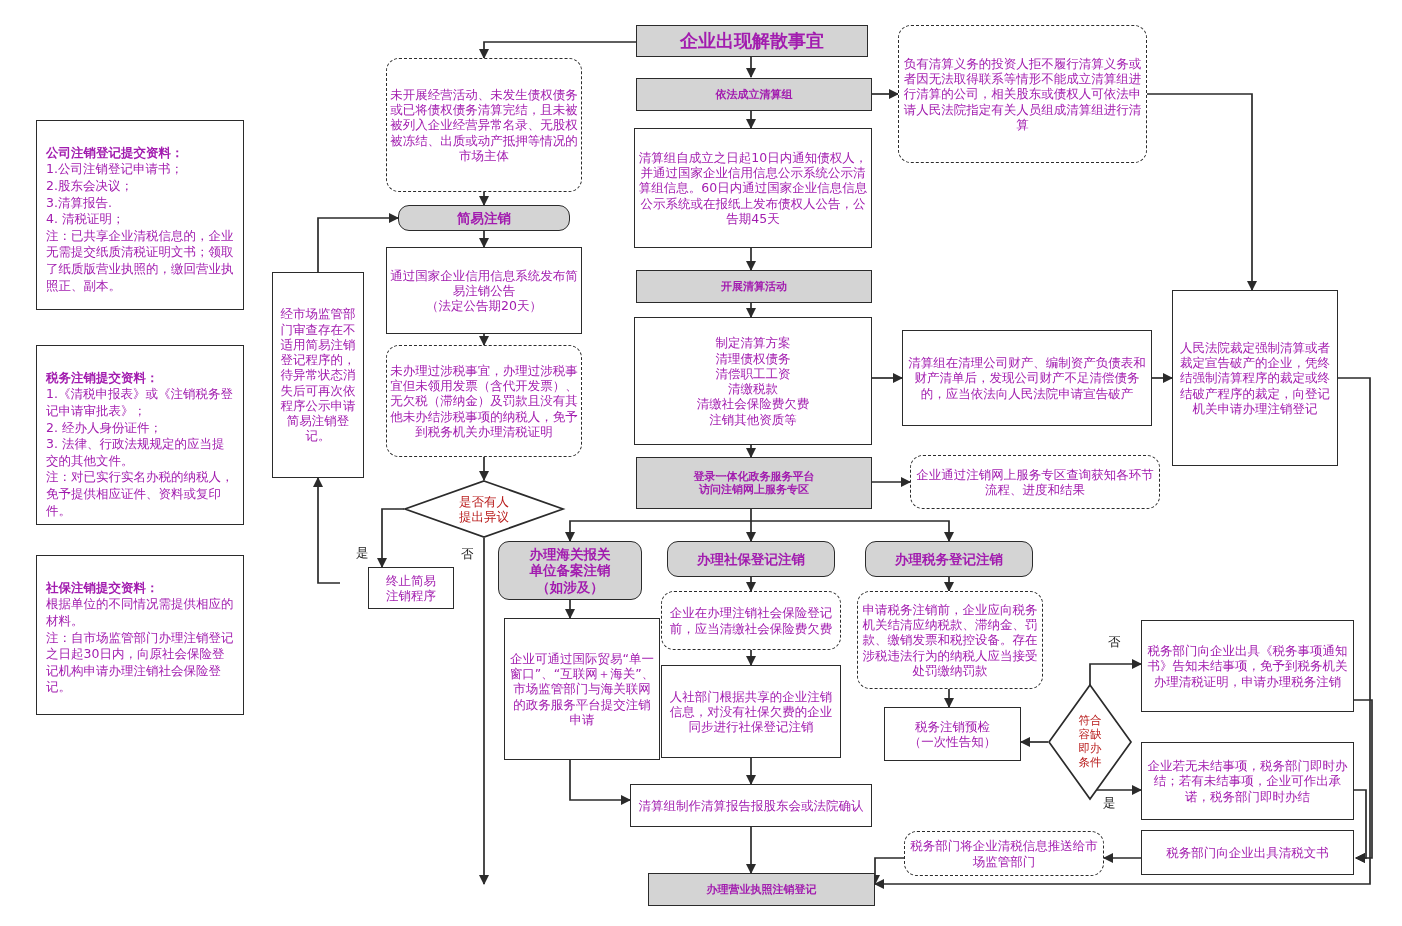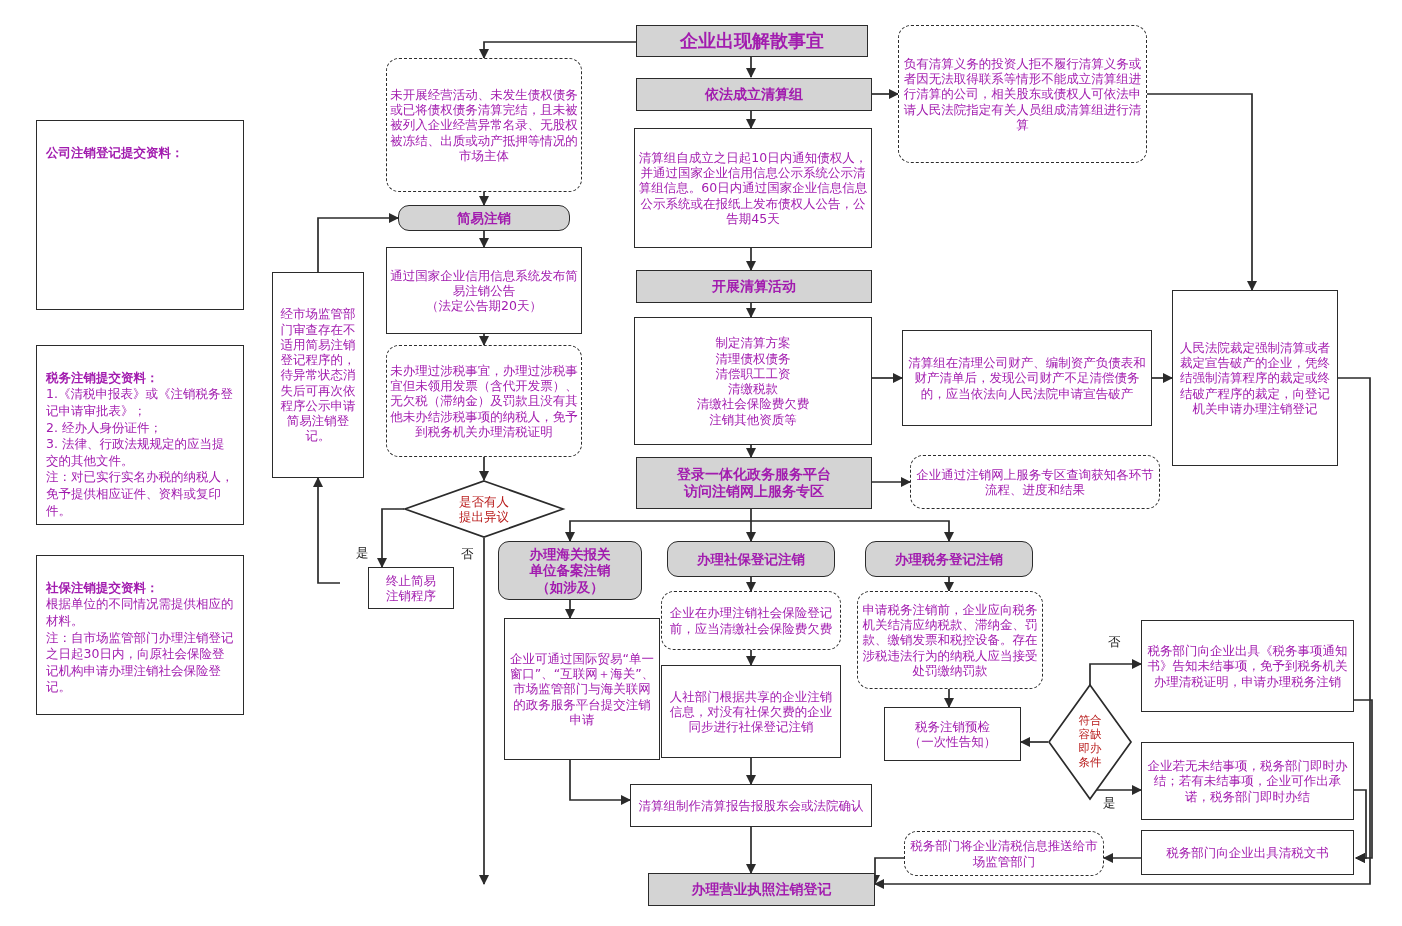--- a/index.html
+++ b/index.html
@@ -91,21 +91,21 @@
   #wires {
     position: absolute;
     left: 0; top: 0;
     width: 1402px;
     height: 926px;
     pointer-events: none;
   }
   .fs11 { font-size: 11.5px; }
   .fs12 { font-size: 12.5px; }
   .fs13 { font-size: 13.5px; }
-  .fs16 { font-size: 14px; }
+  .fs16 { font-size: 11px; }
   .fs17 { font-size: 18px; }
 </style>
 </head>
 <body>
 
 <div id="canvas">
 
   <svg id="wires" viewBox="0 0 1402 926" xmlns="http://www.w3.org/2000/svg">
     <defs>
       <marker id="ah" markerWidth="7" markerHeight="7" refX="5.4" refY="3" orient="auto">
@@ -180,21 +180,25 @@
 
       <path d="M1354,790 L1366,790 L1366,858 L1356,858" marker-end="url(#ah)"></path>
 
       <path d="M1141,858 L1104,858" marker-end="url(#ah)"></path>
 
       <path d="M904,858 L875,858 L875,884" marker-end="url(#ah)"></path>
     </g>
   </svg>
 
   <div class="node legend fs12" style="left:36px; top:120px; width:208px; height:190px;">
-    <span class="ltitle">公司注销登记提交资料：</span>
+    <span class="ltitle">公司注销登记提交资料：</span><span>1.公司注销登记申请书；
+2.股东会决议；
+3.清算报告.
+4. 清税证明；
+注：已共享企业清税信息的，企业无需提交纸质清税证明文书；领取了纸质版营业执照的，缴回营业执照正、副本。</span>
   </div>
 
   <div class="node legend fs12" style="left:36px; top:345px; width:208px; height:180px;">
     <span class="ltitle">税务注销提交资料：</span><span>1.《清税申报表》或《注销税务登记申请审批表》；
 2. 经办人身份证件；
 3. 法律、行政法规规定的应当提交的其他文件。
 注：对已实行实名办税的纳税人，免予提供相应证件、资料或复印件。</span>
   </div>
 
   <div class="node legend fs12" style="left:36px; top:555px; width:208px; height:160px;">

